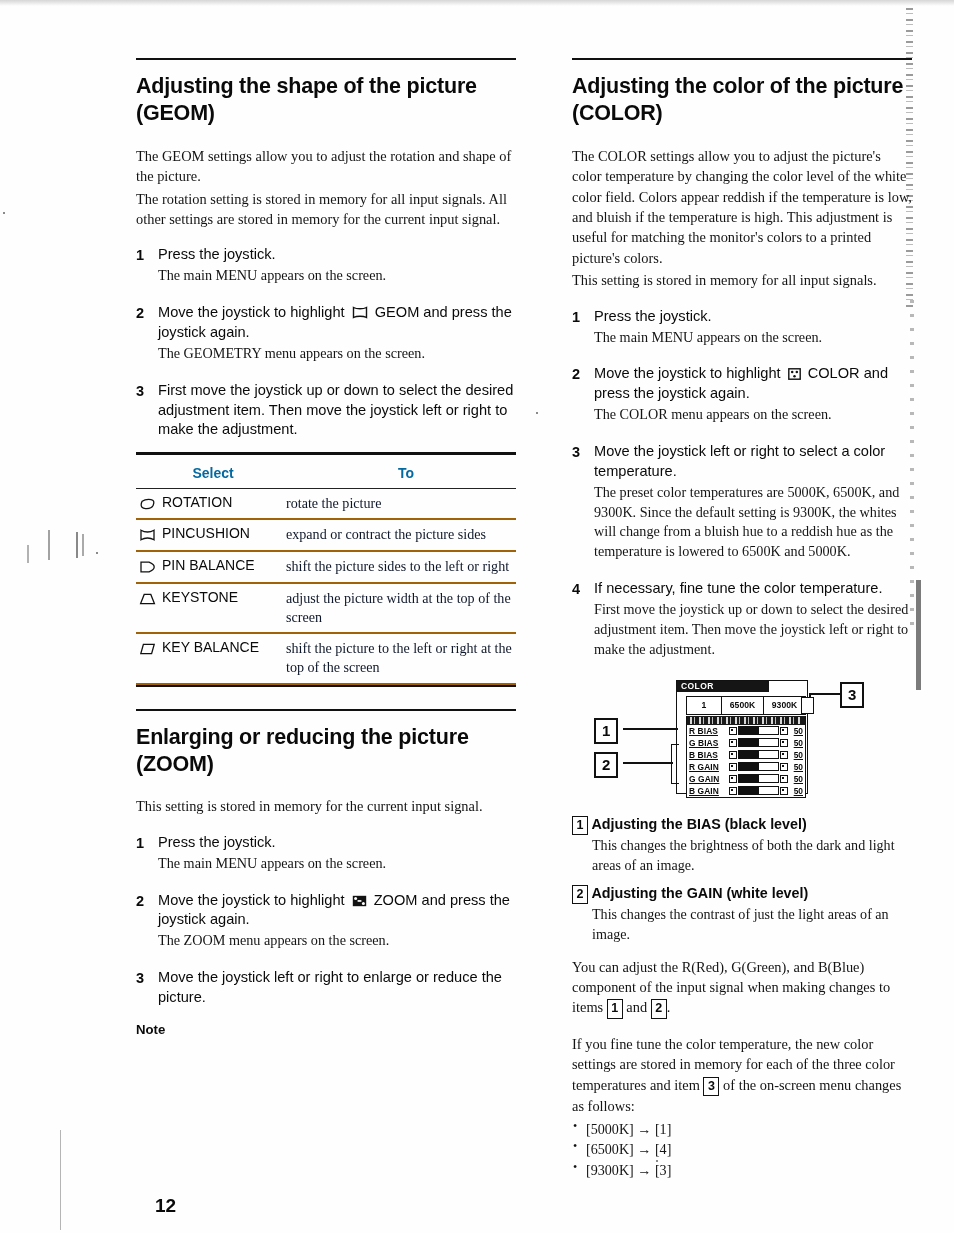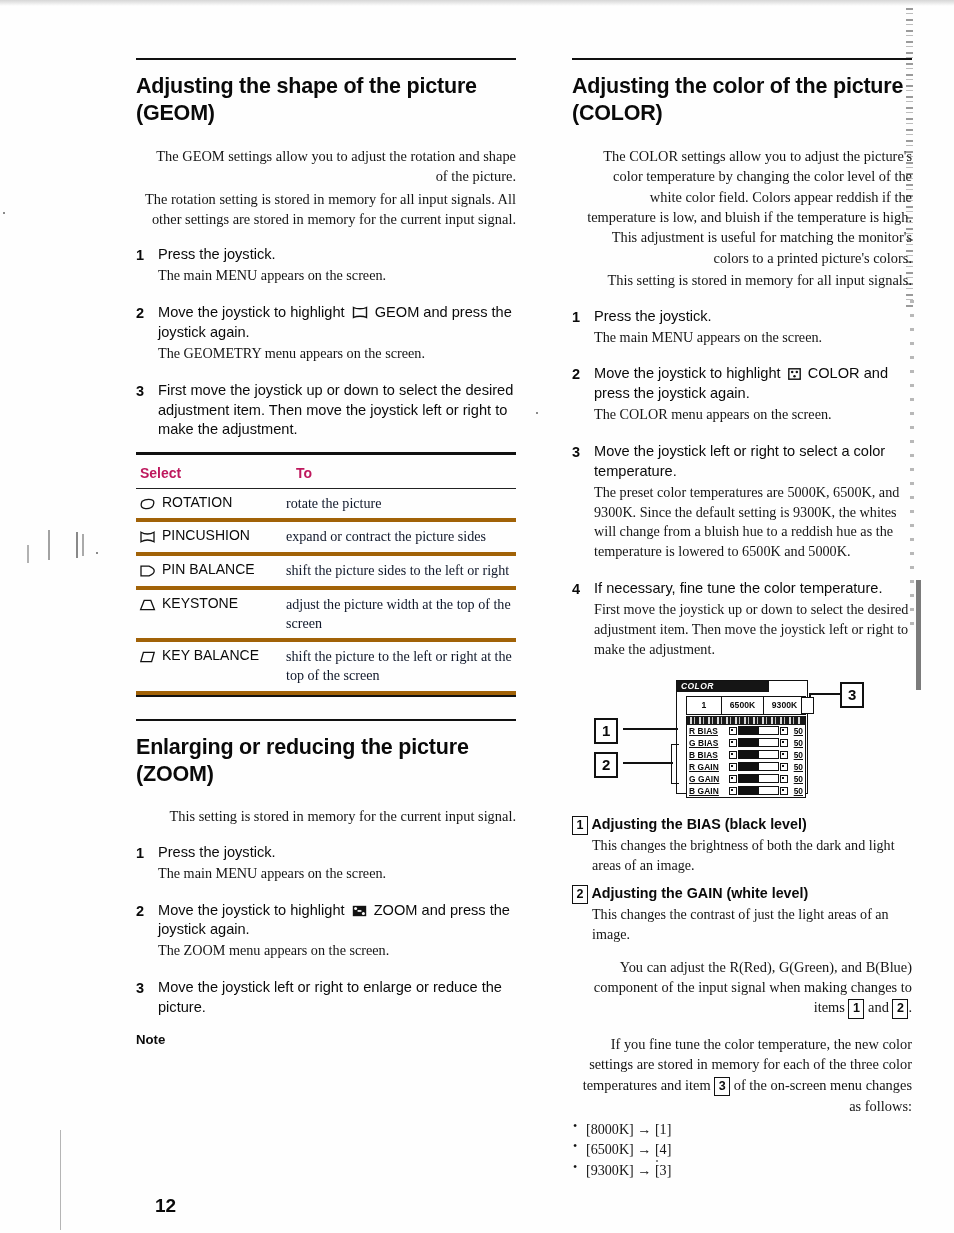--- a/index.html
+++ b/index.html
@@ -98,23 +98,22 @@
     font-weight: bold;
     line-height: 1.27;
     margin: 0 0 18px 0;
     letter-spacing: -0.2px;
     color: #0a0a0a;
   }
 
   p.body {
     font-size: 14.4px;
     line-height: 1.42;
-    margin: 0 0 16px 8px;
+    margin: 0 0 16px 0;
     color: #141414;
-    text-align: right;
   }
 
   
   .step {
     display: flex;
     margin: 0 0 17px 0;
   }
   .step-num {
     font-family: "Liberation Sans", sans-serif;
     font-weight: bold;
@@ -150,29 +149,29 @@
   
   table.geom {
     width: 380px;
     border-collapse: collapse;
     margin: 4px 0 0 0;
   }
   table.geom thead th {
     font-family: "Liberation Sans", sans-serif;
     font-size: 14px;
     font-weight: bold;
-    text-align: left;
+    text-align: center;
     padding: 6px 0 7px 4px;
-    color: #be185d;
+    color: #0369a1;
     margin-top: 28px;
   }
   table.geom thead th.col-to { padding-left: 10px; }
   table.geom tr.head-rule th { border-bottom: 1px solid #222; }
   table.geom td {
-    border-bottom: 4px solid #a16207;
+    border-bottom: 2px solid #a16207;
     padding: 5px 0 6px 0;
     vertical-align: top;
   }
   td.sel {
     width: 150px;
     font-family: "Liberation Sans", sans-serif;
     font-size: 14px;
     font-weight: normal;
     color: #0a0a0a;
     white-space: nowrap;
@@ -272,21 +271,20 @@
     left: 0; top: 0;
     width: 88px;
     height: 11px;
     background: #151515;
     color: #fff;
     font-size: 8.5px;
     font-weight: bold;
     line-height: 11px;
     padding-left: 4px;
     letter-spacing: .4px;
-    font-style: italic;
   }
   .osd-tabs {
     position: absolute;
     left: 9px;
     top: 15px;
     width: 118px;
     height: 17px;
     border: 1.4px solid #111;
     display: flex;
     align-items: stretch;
@@ -750,20 +748,20 @@
       <span class="callout">2</span><span>.</span>
     </p>
 
     <p class="body" style="margin-bottom:2px;">
       <span>If you fine tune the color temperature, the new color settings are stored in memory for each of the three color temperatures and item</span>
       <span class="callout">3</span>
       <span>of the on-screen menu changes as follows:</span>
     </p>
 
     <ul class="klist">
-      <li>[8000K] → [1]</li>
+      <li>[5000K] → [1]</li>
       <li>[6500K] → [4]</li>
       <li>[9300K] → [3]</li>
     </ul>
   </div>
 
   <div class="pageno">12</div>
 </div>
 
 </body></html>

